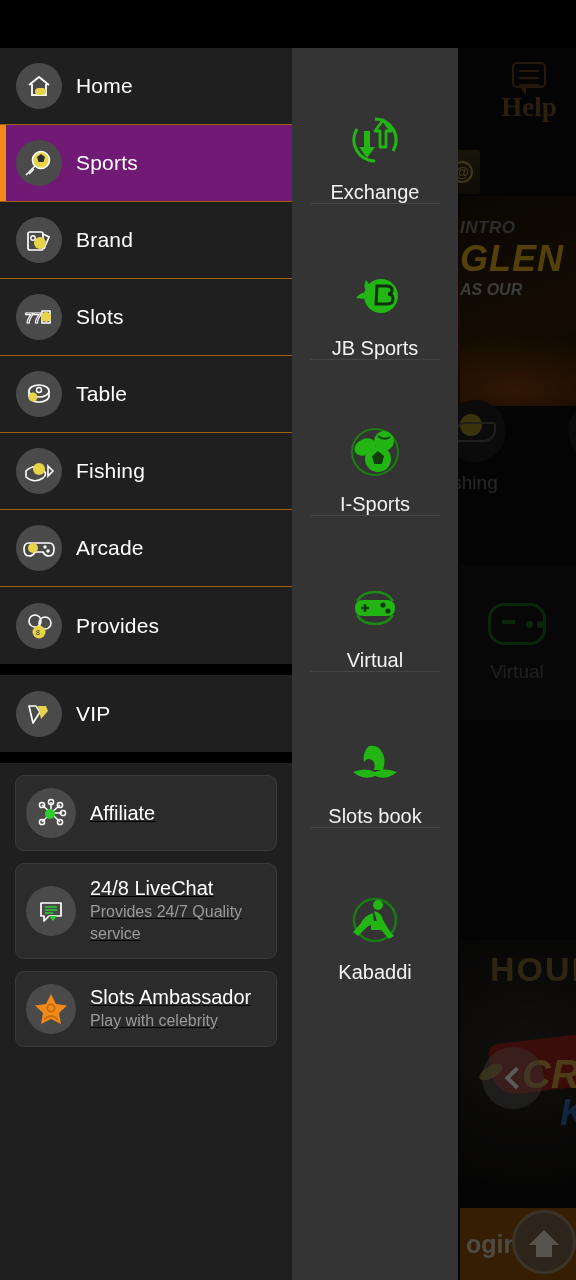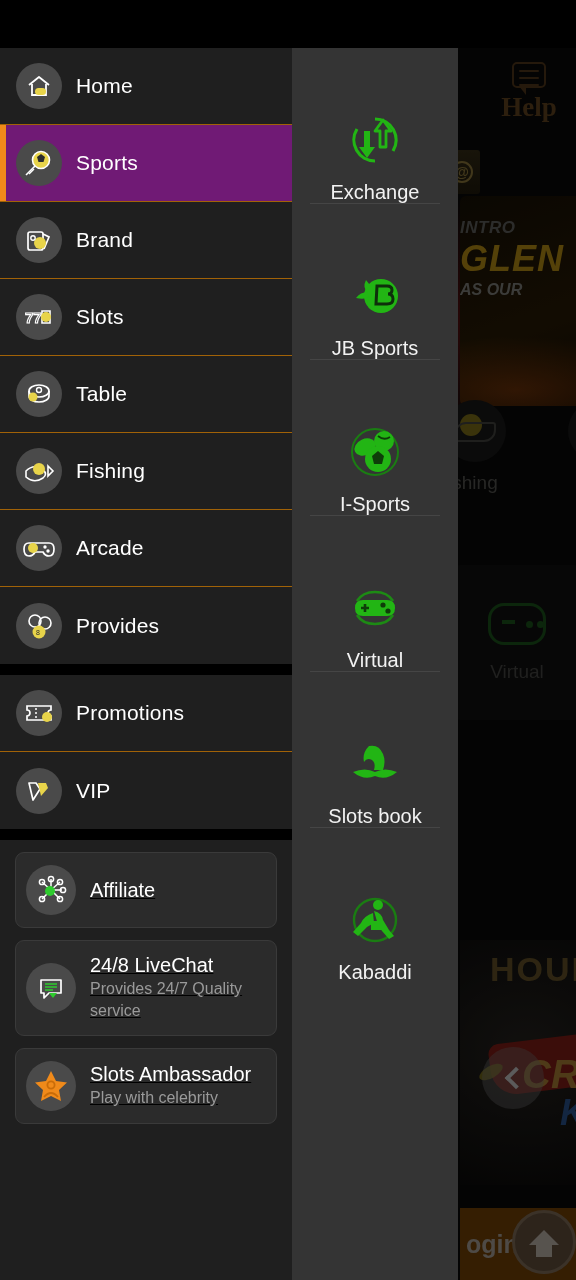--- a/index.html
+++ b/index.html
@@ -288,30 +288,20 @@
         </span>
         <span class="nav-lb">Provides</span>
       </div>
     </div>
 
     <div class="gap"></div>
 
     <div class="nav-group">
       <div class="nav-item">
         <span class="nav-ic">
-          <svg width="32" height="26" viewBox="0 0 32 26">
-            <path d="M4 6 h24 v4 a3 3 0 0 0 0 6 v4 H4 v-4 a3 3 0 0 0 0 -6 z" fill="none" stroke="#fff" stroke-width="1.7"></path>
-            <path d="M13 8 v10" stroke="#fff" stroke-width="1.5" stroke-dasharray="2 2"></path>
-            <circle cx="24" cy="17" r="5" fill="#e8d44a"></circle>
-          </svg>
-        </span>
-        <span class="nav-lb">Promotions</span>
-      </div>
-      <div class="nav-item">
-        <span class="nav-ic">
           <svg width="30" height="30" viewBox="0 0 30 30">
             <path d="M5 7 L12 7 L16 13 L9 24 z" fill="none" stroke="#fff" stroke-width="1.7" stroke-linejoin="round"></path>
             <path d="M14 7 L22 7 L24 12 L17 20 z" fill="#e8d44a"></path>
           </svg>
         </span>
         <span class="nav-lb">VIP</span>
       </div>
     </div>
 
     <div class="gap"></div>

